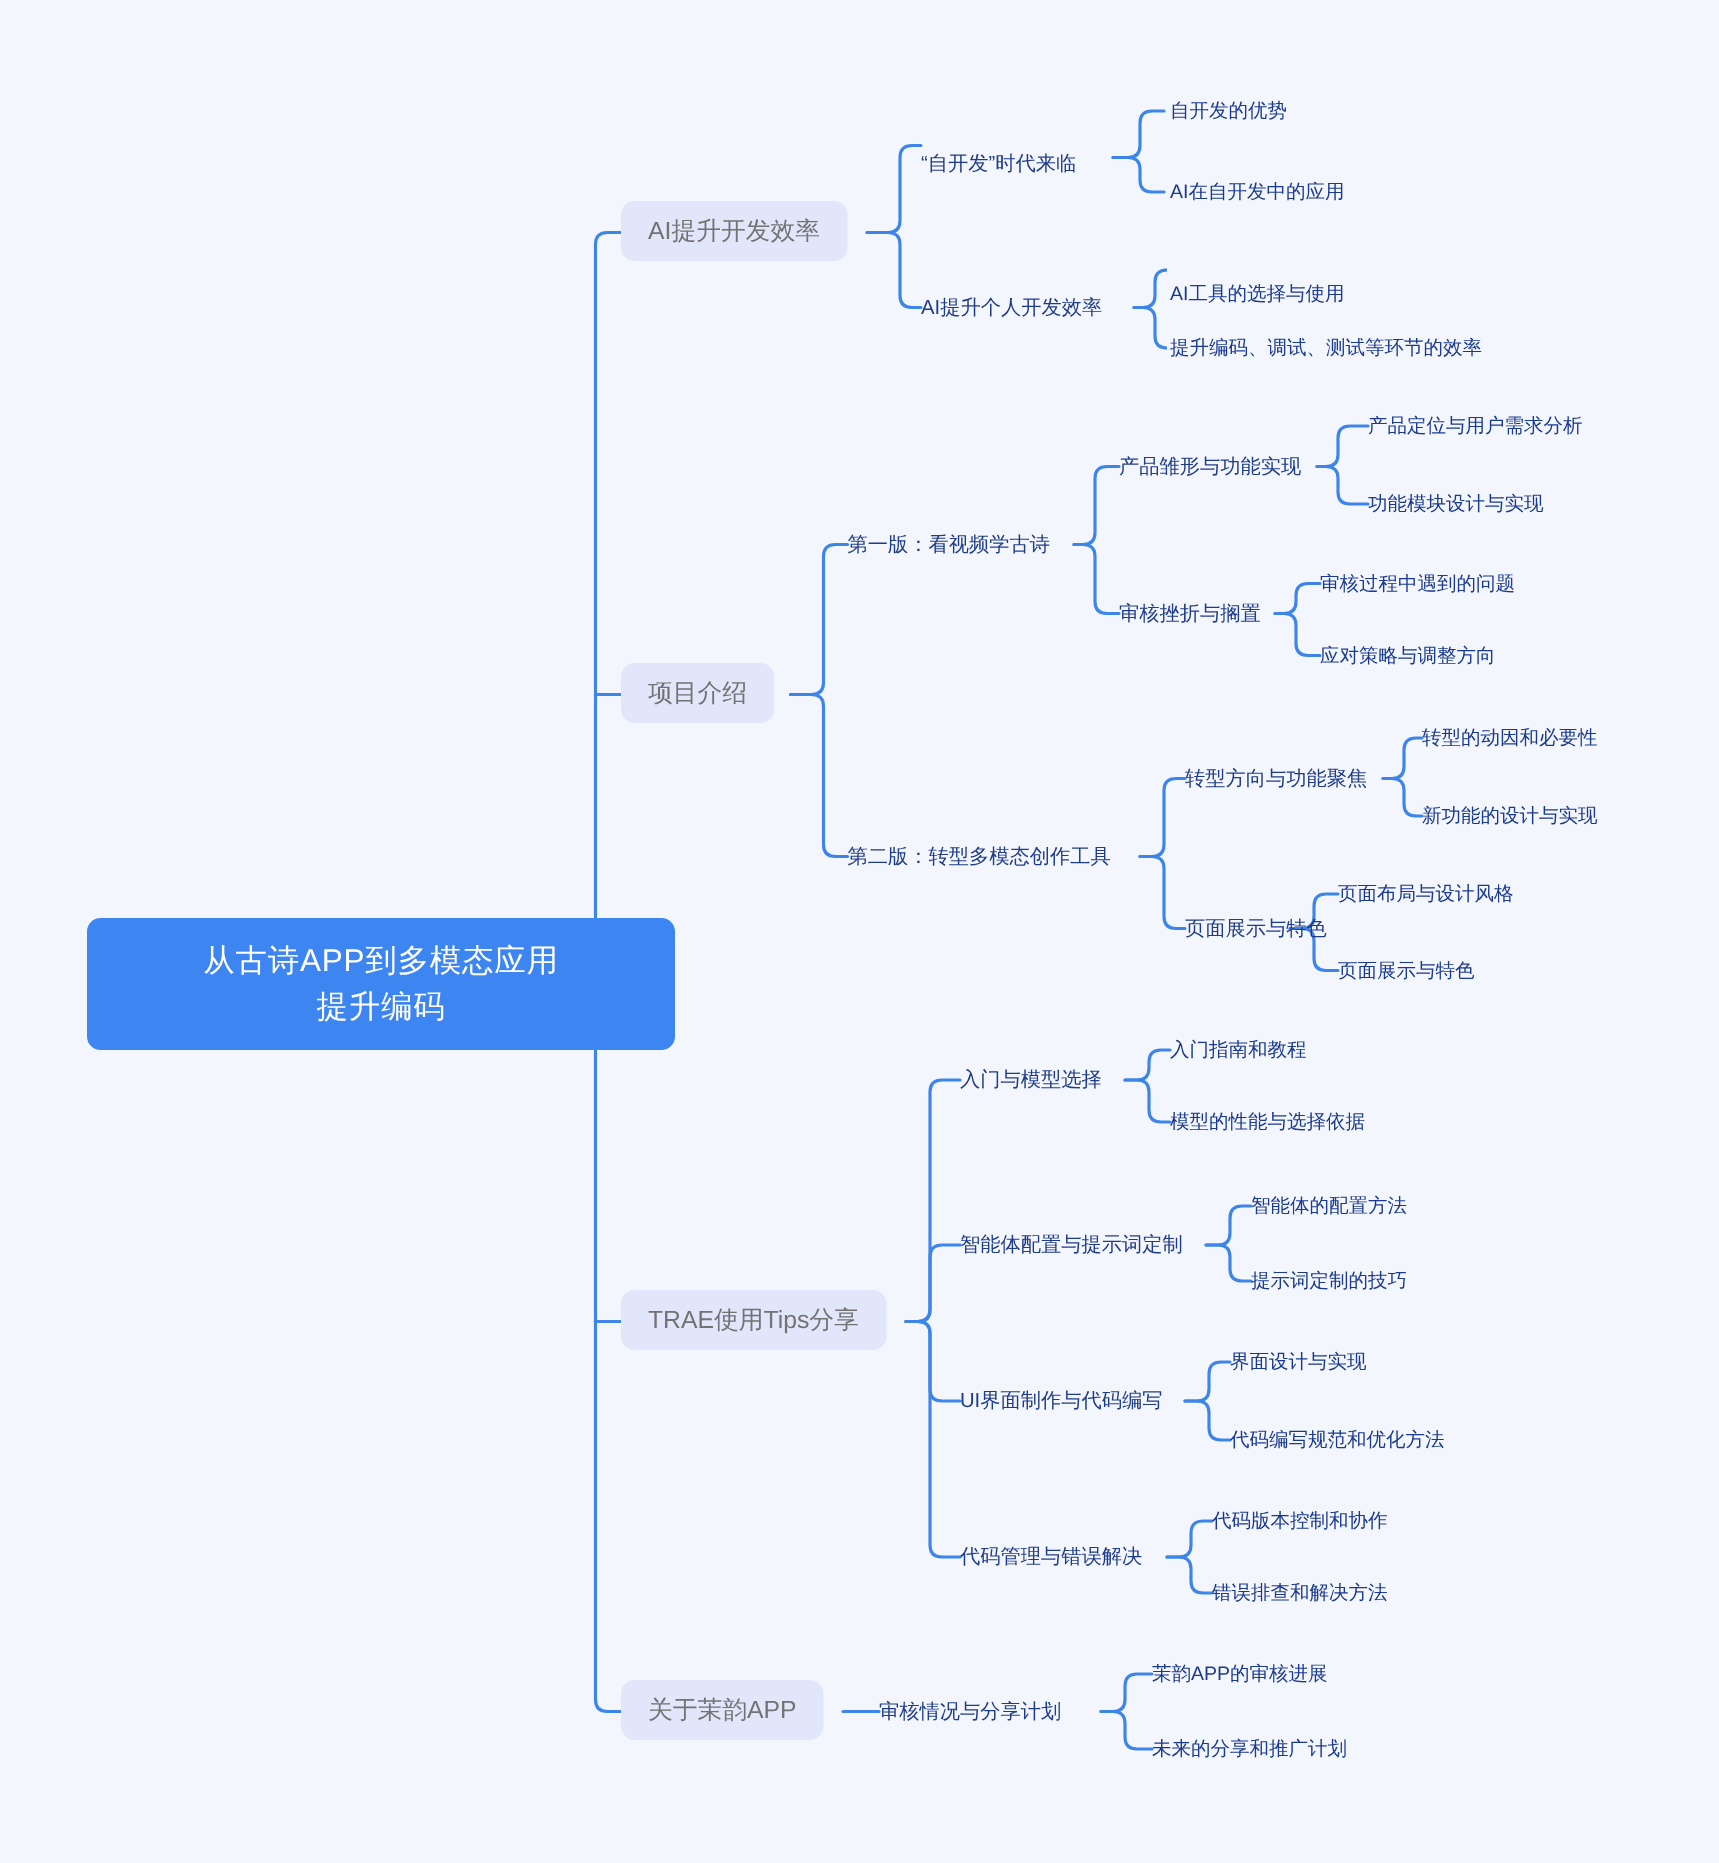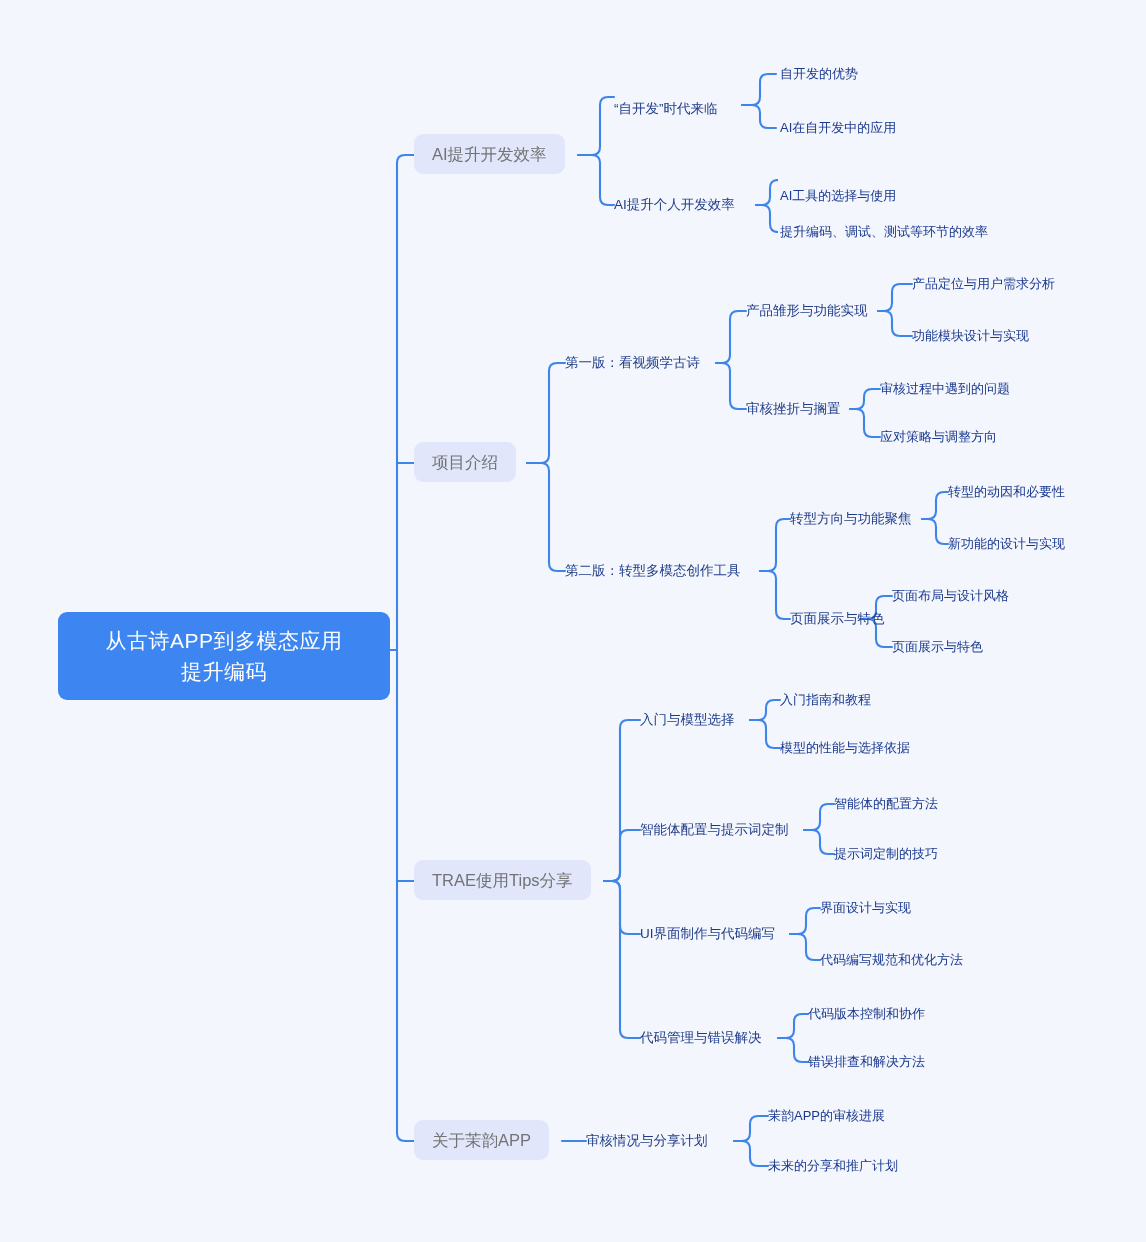--- a/index.html
+++ b/index.html
@@ -114,21 +114,21 @@
     <path d="M790,934 H798 q8,0 8,8 V952 q0,8 8,8 H820"></path>
 
     <path d="M778,1038 H786 q8,0 8,-8 V1022 q0,-8 8,-8 H808"></path>
     <path d="M778,1038 H786 q8,0 8,8 V1054 q0,8 8,8 H808"></path>
 
     <path d="M562,1141 H586"></path>
     <path d="M734,1141 H742 q8,0 8,-8 V1124 q0,-8 8,-8 H768"></path>
     <path d="M734,1141 H742 q8,0 8,8 V1158 q0,8 8,8 H768"></path>
   </svg>
 
-  <div class="node root" style="left:58px; top:612px; width:332px;">
+  <div class="node root" style="left:58px; top:612px; width:392px;">
     <div>从古诗APP到多模态应用</div>
     <div>提升编码</div>
   </div>
 
   <div class="node lvl2" style="left:414px; top:134px;">AI提升开发效率</div>
 
   <div class="node lvl2" style="left:414px; top:442px;">项目介绍</div>
 
   <div class="node lvl2" style="left:414px; top:860px;">TRAE使用Tips分享</div>
 

